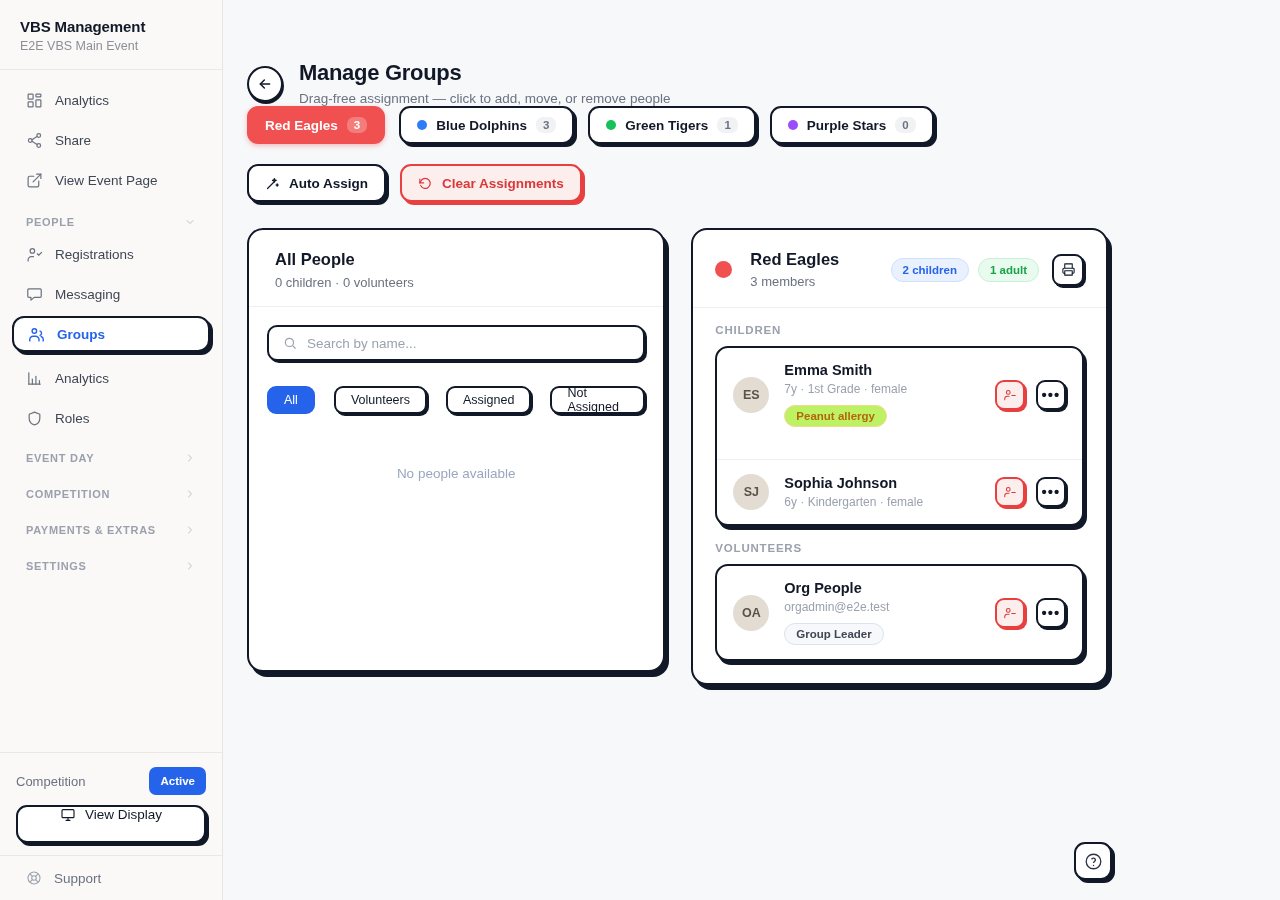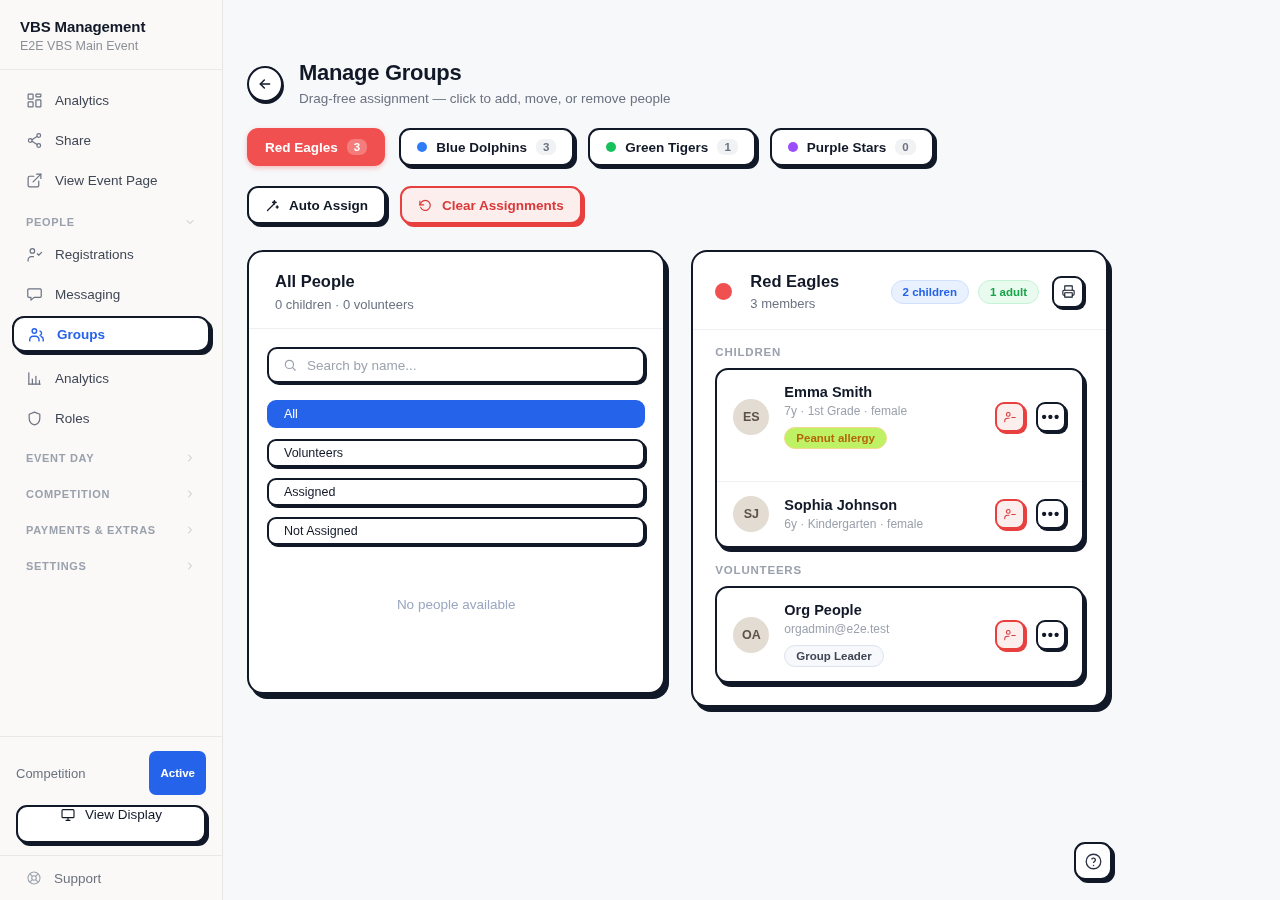--- a/index.html
+++ b/index.html
@@ -49,40 +49,40 @@
     padding: 14px 14px 8px 14px;
     font-size: 11px; font-weight: bold; letter-spacing: 0.7px;
     color: #9aa1ad; cursor: pointer;
   }
   .nav-section .chev { width: 12px; height: 12px; stroke: #b3b9c4; fill: none; stroke-width: 1.8; stroke-linecap: round; stroke-linejoin: round; }
   .nav-group-row { padding: 12px 14px; }
 
   .side-bottom { border-top: 1px solid #ebe9e4; padding: 14px 16px 12px 16px; }
   .comp-row { display: flex; align-items: center; justify-content: space-between; margin-bottom: 10px; }
   .comp-label { font-size: 13px; color: #6b7280; }
-  .comp-badge { background: #2563eb; color: #fff; font-size: 11.5px; font-weight: bold; padding: 16px 11px; border-radius: 7px; }
+  .comp-badge { background: #2563eb; color: #fff; font-size: 11.5px; font-weight: bold; padding: 8px 11px; border-radius: 7px; }
   .view-display {
     display: flex; align-items: flex-start; justify-content: center; gap: 9px;
     width: 100%; height: 38px; background: #fff;
     border: 2px solid #111827; border-radius: 11px;
     box-shadow: 3px 3px 0 #111827;
     font-size: 13.5px; color: #111827; cursor: pointer;
   }
   .view-display svg { width: 16px; height: 16px; stroke: #111827; fill: none; stroke-width: 1.7; stroke-linecap: round; stroke-linejoin: round; }
   .support-row {
     display: flex; align-items: center; gap: 12px;
     padding: 14px 26px; border-top: 1px solid #ebe9e4;
     font-size: 13.5px; color: #6b7280; cursor: pointer;
   }
   .support-row svg { width: 16px; height: 16px; stroke: #9aa1ad; fill: none; stroke-width: 1.6; }
 
   
   .main { flex: 1; position: relative; padding: 60px 24px 0 24px; overflow: hidden; }
 
-  .page-head { display: flex; align-items: flex-start; gap: 16px; margin-bottom: 22px; }
+  .page-head { display: flex; align-items: flex-start; gap: 16px; }
   .back-btn {
     width: 36px; height: 36px; border-radius: 50%;
     background: #fff; border: 2.5px solid #111827;
     display: flex; align-items: center; justify-content: center;
     cursor: pointer; flex: 0 0 36px; margin-top: 6px;
     box-shadow: 1px 2px 0 #111827;
   }
   .back-btn svg { width: 16px; height: 16px; stroke: #111827; fill: none; stroke-width: 2.2; stroke-linecap: round; stroke-linejoin: round; }
   .page-title { font-size: 22px; font-weight: bold; letter-spacing: -0.3px; color: #111827; }
   .page-sub { font-size: 13.5px; color: #6b7280; margin-top: 5px; }
@@ -137,21 +137,21 @@
   .search-wrap {
     display: flex; align-items: center; gap: 10px;
     height: 36px; padding: 0 14px;
     background: #fff; border: 2px solid #111827; border-radius: 10px;
     box-shadow: 2px 2px 0 #111827;
   }
   .search-wrap svg { width: 14px; height: 14px; stroke: #9aa1ad; fill: none; stroke-width: 2; stroke-linecap: round; }
   .search-input { border: 0; outline: 0; font-size: 13.5px; color: #111827; font-family: inherit; flex: 1; background: transparent; }
   .search-input::placeholder { color: #9ca3af; }
 
-  .chips { display: flex; gap: 11px; margin-top: 17px; flex-direction: column; }
+  .chips { display: flex; gap: 19px; margin-top: 25px; }
   .chip {
     height: 28px; padding: 0 15px; display: flex; align-items: center;
     background: #fff; border: 2px solid #111827; border-radius: 9px;
     box-shadow: 2px 2px 0 #111827;
     font-size: 12.5px; color: #111827; cursor: pointer;
   }
   .chip.active { background: #2563eb; border-color: #2563eb; color: #fff; box-shadow: none; font-weight: normal; }
 
   .empty-msg { text-align: center; font-size: 13.5px; color: #9aa7c0; padding: 52px 0 0 0; }
 

